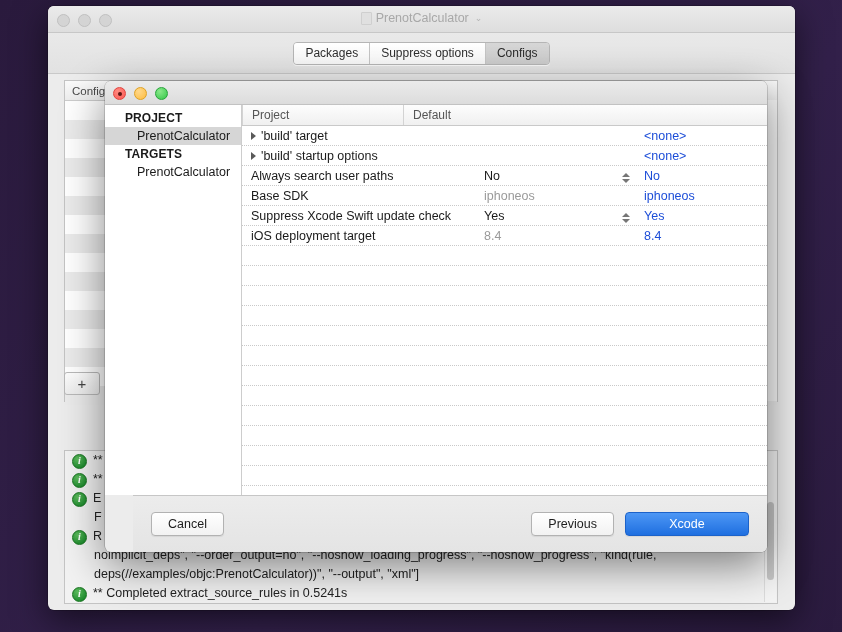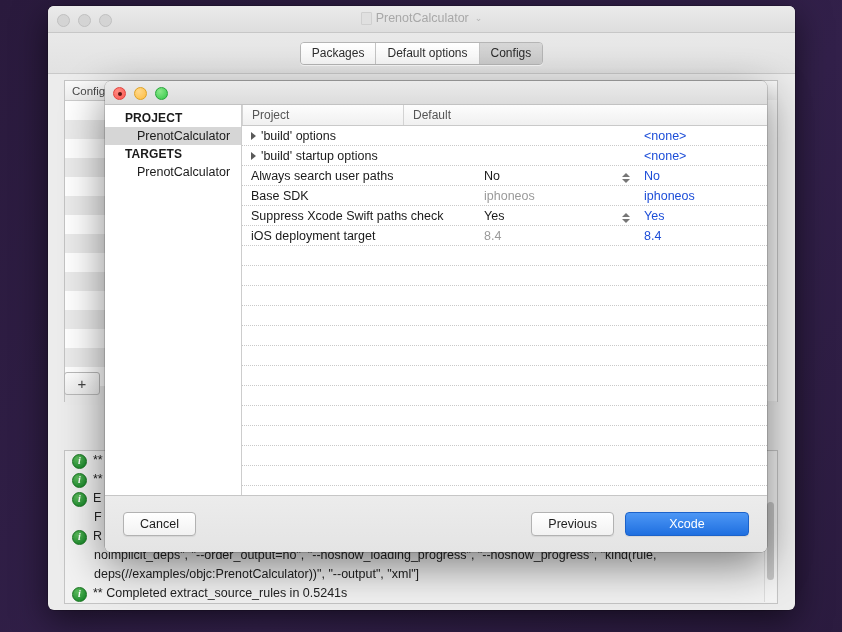--- a/index.html
+++ b/index.html
@@ -315,20 +315,21 @@
   .stepper .down { border-top: 4px solid #767676; }
 
   #modal-footer {
     flex: 0 0 auto;
     height: 56px;
     background: linear-gradient(#ececec, #e4e4e4);
     border-top: 1px solid #c6c6c6;
     display: flex;
     align-items: center;
     padding: 0 18px;
+    margin-left: 28px;
   }
   .btn {
     height: 22px;
     padding: 0 16px;
     border-radius: 4px;
     font-size: 12.5px;
     display: inline-flex;
     align-items: center;
     justify-content: center;
     border: 1px solid #b2b2b2;
@@ -362,21 +363,21 @@
       <div id="app-title-wrap">
         <span id="doc-icon"></span>
         <span>PrenotCalculator</span>
         <span class="title-chevron">⌄</span>
       </div>
     </div>
 
     <div id="app-toolbar">
       <div class="segmented">
         <div class="seg">Packages</div>
-        <div class="seg">Default options</div>
+        <div class="seg">Suppress options</div>
         <div class="seg selected">Configs</div>
       </div>
     </div>
 
     <div id="config-panel">
       <div id="config-header">Configs</div>
       <div class="stripe-rows" id="stripe-rows">
           <div class="stripe odd"></div>
           <div class="stripe even"></div>
           <div class="stripe odd"></div>
@@ -458,21 +459,21 @@
 
       <div id="modal-table">
         <div class="tbl-header">
           <div class="cell col-project">Project</div>
           <div class="cell col-default">Default</div>
         </div>
         <div id="settings-rows">
             <div class="tbl-row">
               <div class="c-setting">
                 <span class="disclosure"></span>
-                <span>'build' options</span>
+                <span>'build' target</span>
               </div>
               <div class="c-project">
                 <span class="val-dark"></span>
               </div>
               <div class="c-default">&lt;none&gt;</div>
             </div>
             <div class="tbl-row">
               <div class="c-setting">
                 <span class="disclosure"></span>
                 <span>'build' startup options</span>
@@ -499,21 +500,21 @@
               <div class="c-setting indent">
                 <span>Base SDK</span>
               </div>
               <div class="c-project">
                 <span class="val-gray">iphoneos</span>
               </div>
               <div class="c-default">iphoneos</div>
             </div>
             <div class="tbl-row">
               <div class="c-setting indent">
-                <span>Suppress Xcode Swift paths check</span>
+                <span>Suppress Xcode Swift update check</span>
               </div>
               <div class="c-project">
                 <span class="val-dark">Yes</span>
                 <span class="stepper">
                   <span class="up"></span>
                   <span class="down"></span>
                 </span>
               </div>
               <div class="c-default">Yes</div>
             </div>

